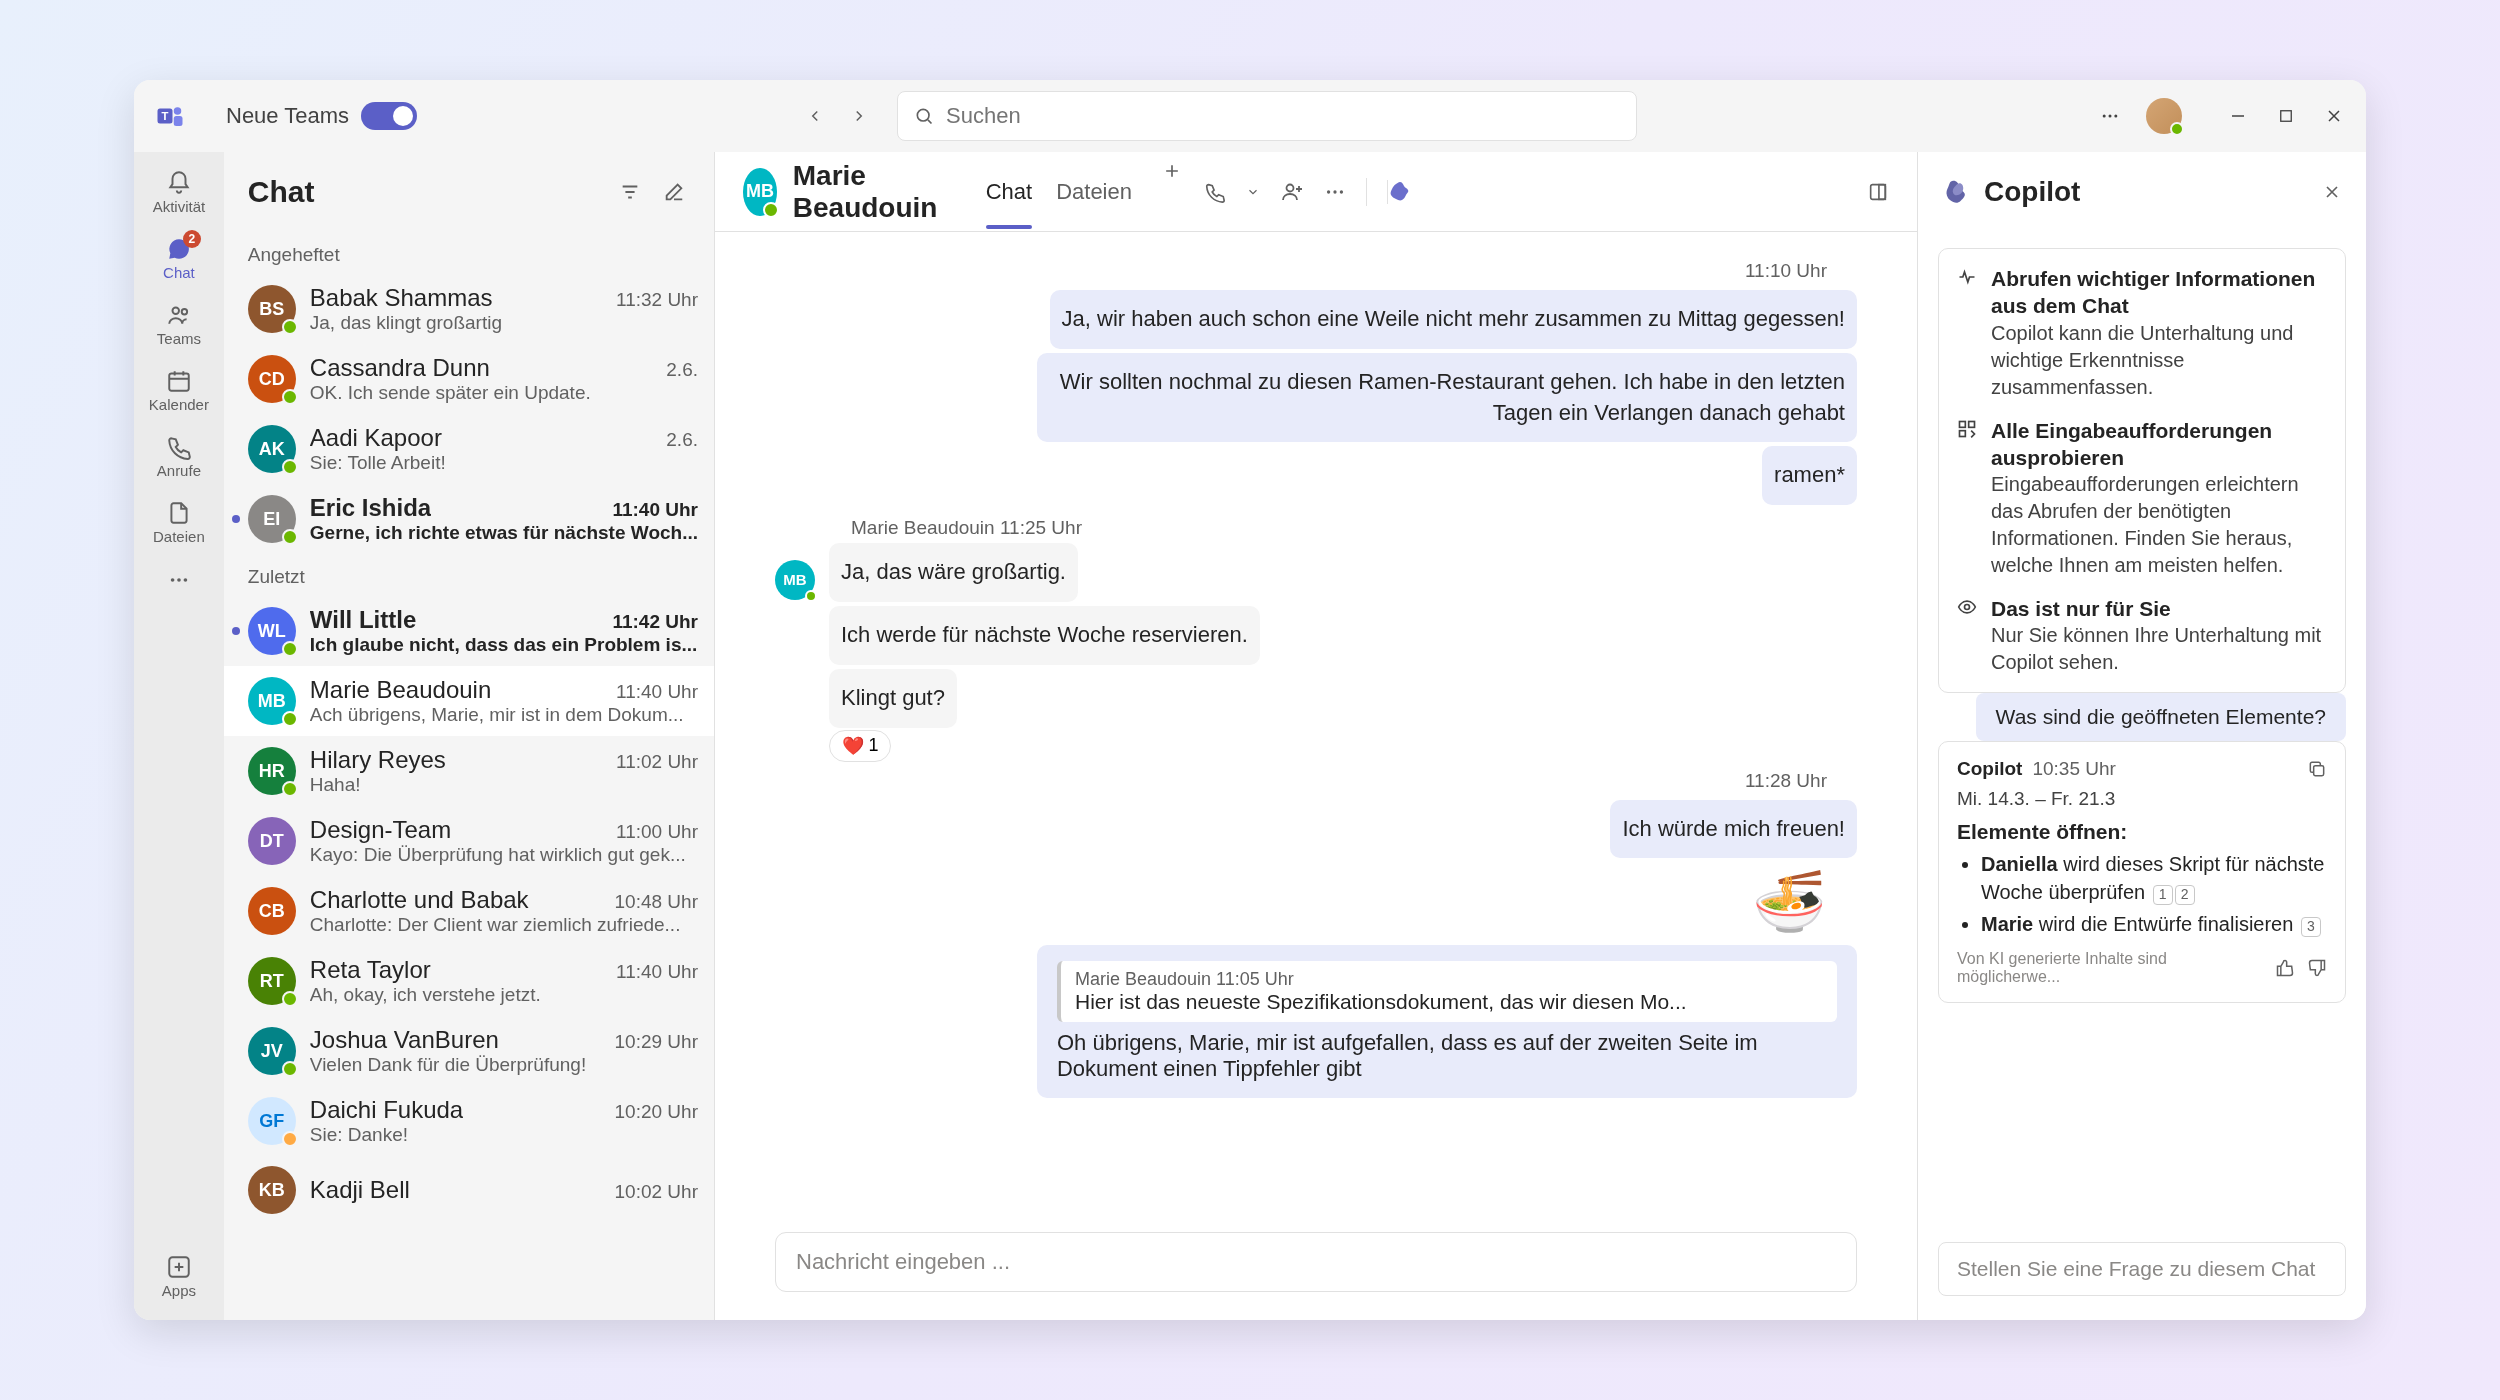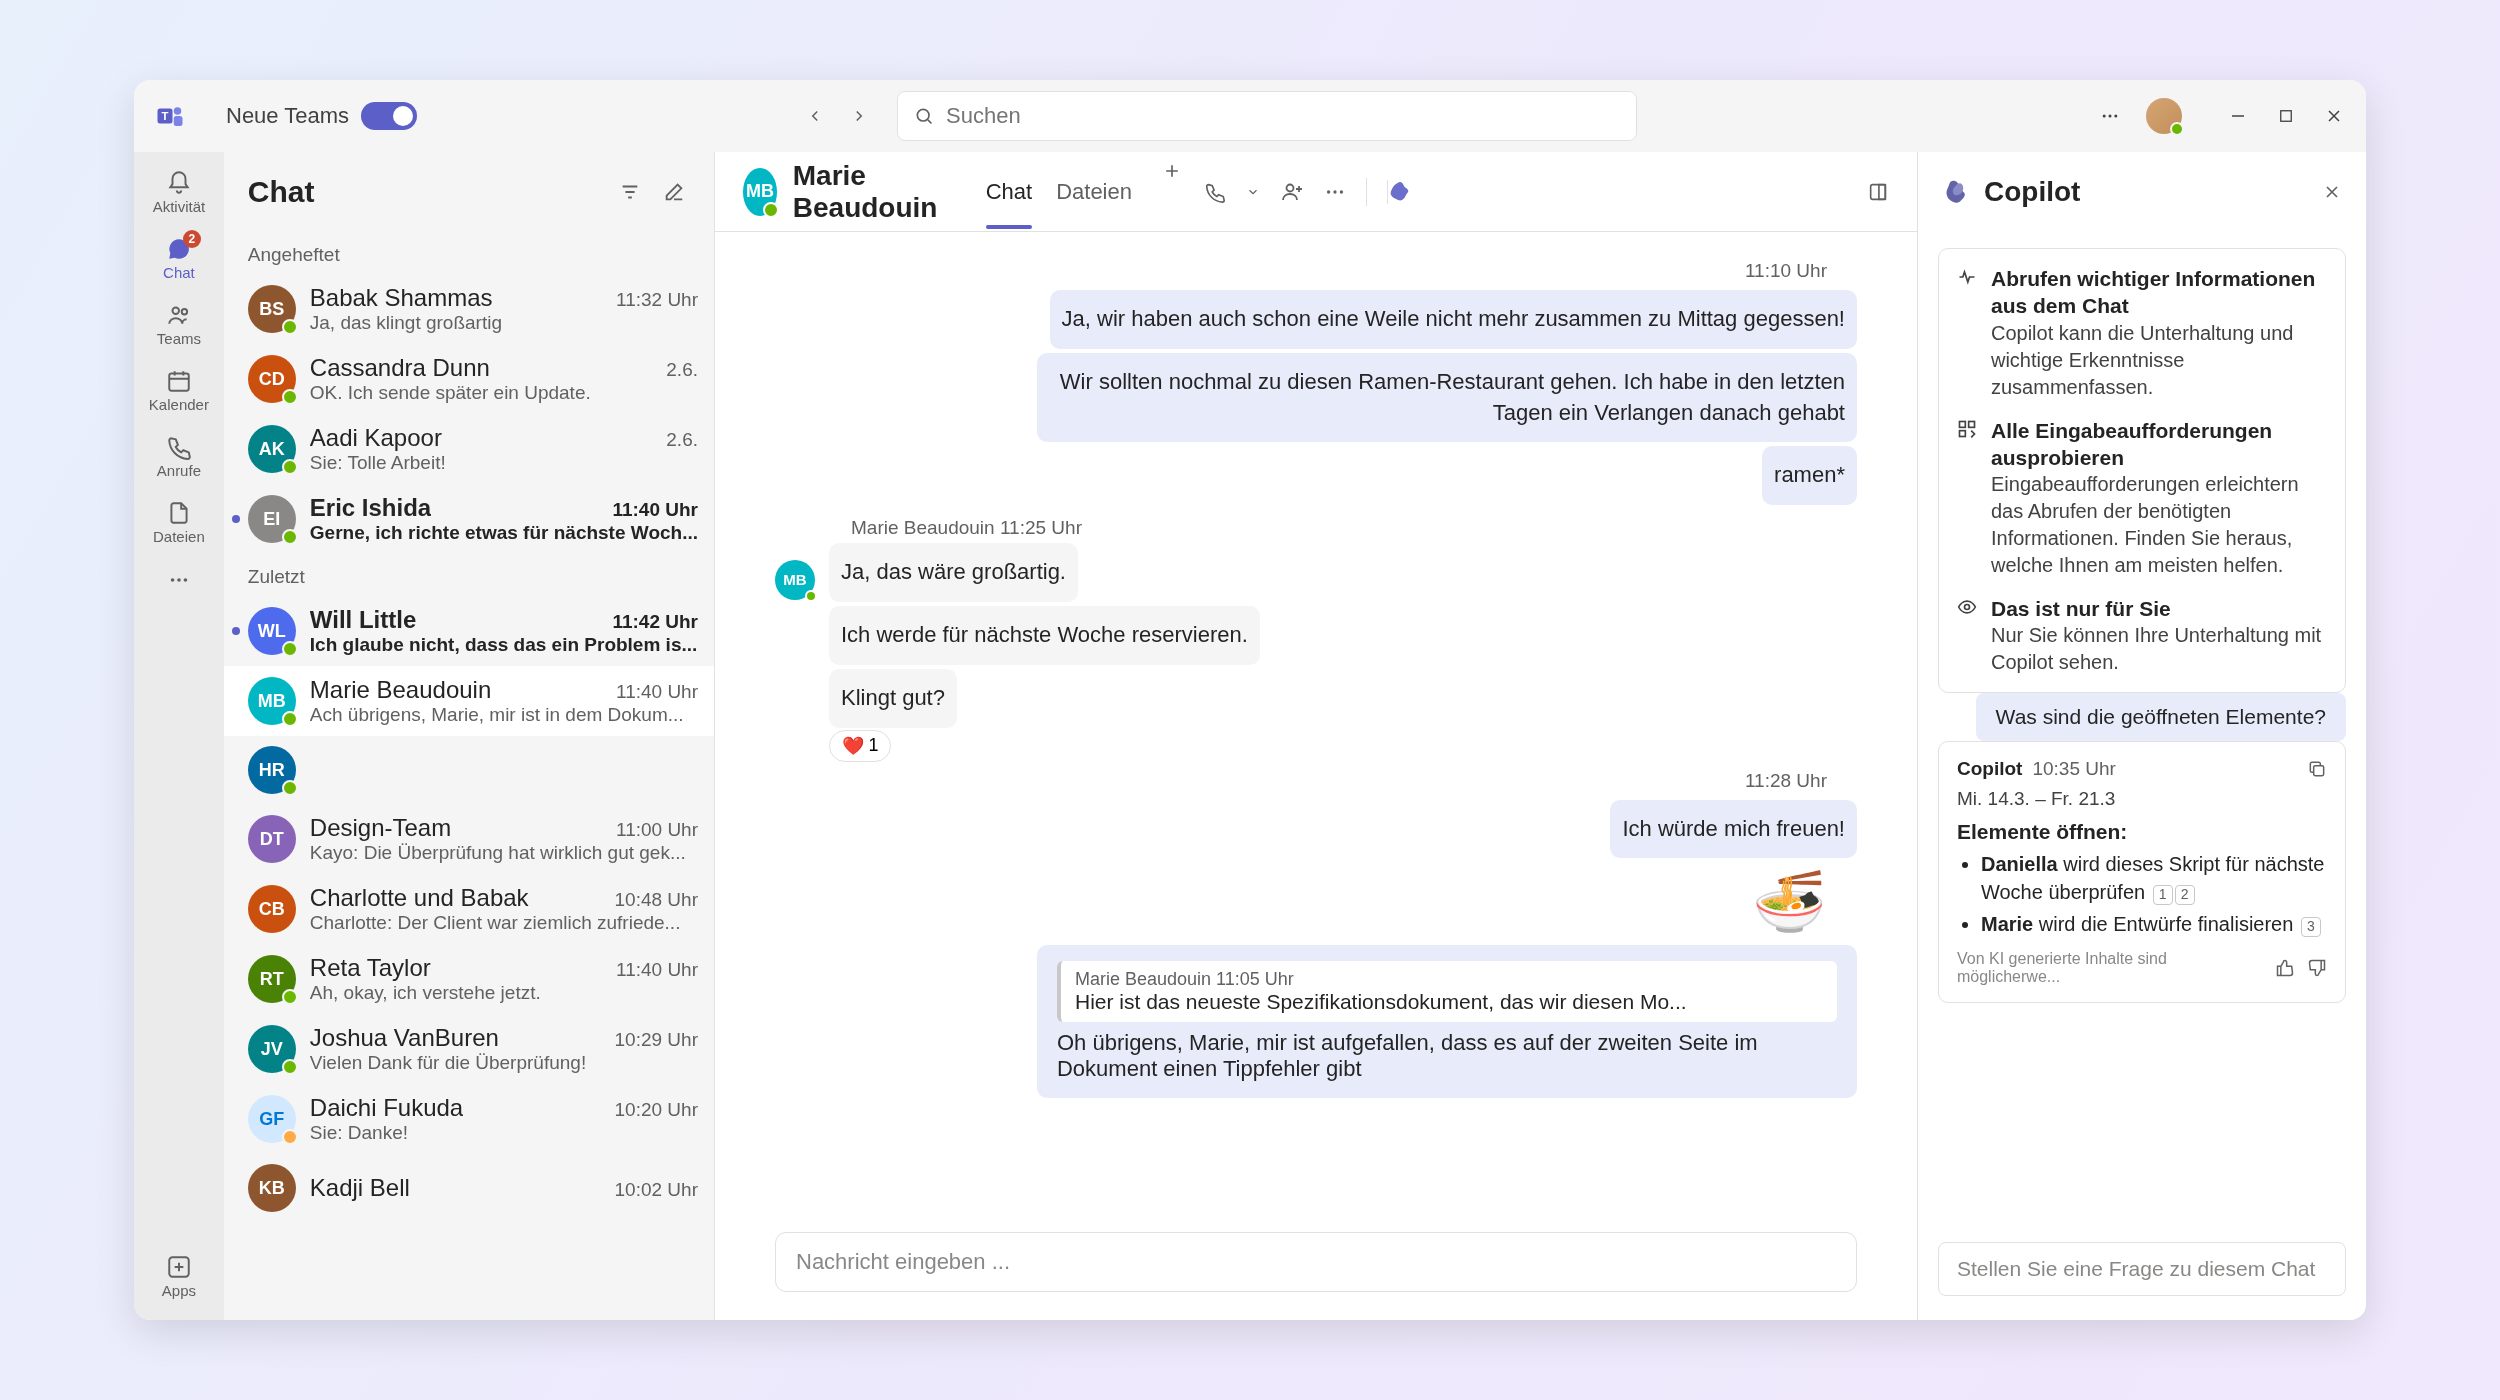--- a/index.html
+++ b/index.html
@@ -49,21 +49,21 @@
 .chatlist-body { flex: 1; overflow-y: auto; }
 .section-label { font-size: 19px; color: #616161; padding: 12px 24px 8px; }
 .chat-item { display: flex; align-items: center; padding: 10px 16px 10px 24px; gap: 14px; cursor: pointer; position: relative; }
 .chat-item.selected { background: #fff; }
 .chat-item.unread::before { content: ""; position: absolute; left: 8px; top: 50%; transform: translateY(-50%); width: 8px; height: 8px; background: #5b5fc7; border-radius: 50%; }
 .chat-avatar { width: 48px; height: 48px; border-radius: 50%; background: #c8c8c8; position: relative; flex-shrink: 0; display: flex; align-items: center; justify-content: center; font-size: 18px; font-weight: 600; color: #fff; }
 .chat-avatar.teal { background: #038387; }
 .chat-avatar.teal2 { background: #00b7c3; }
 .chat-avatar.orange { background: #ca5010; }
 .chat-avatar.purple { background: #8764b8; }
-.chat-avatar.pink { background: #0369a1; }
+.chat-avatar.pink { background: #15803d; }
 .chat-avatar.blue { background: #4f6bed; }
 .chat-avatar.gray { background: #8a8886; }
 .chat-avatar.brown { background: #8e562e; }
 .chat-avatar.green { background: #498205; }
 .chat-avatar.lime { background: #d1e8ff; color: #0078d4; }
 .chat-avatar .status { position: absolute; right: -2px; bottom: -2px; width: 16px; height: 16px; border: 2px solid #f5f5f5; border-radius: 50%; background: #6bb700; }
 .chat-avatar .status.away { background: #ffaa44; }
 .chat-item.selected .chat-avatar .status { border-color: #fff; }
 .chat-text { flex: 1; min-width: 0; }
 .chat-row { display: flex; justify-content: space-between; align-items: baseline; }
@@ -372,20 +372,27 @@
                 <span class="chat-time">11:40 Uhr</span>
               </div>
               <div class="chat-preview">Ach übrigens, Marie, mir ist in dem Dokum...</div>
             </div>
         </div>
         <div class="chat-item">
           <div class="chat-avatar pink">
               <span>HR</span>
               <div class="status"></div>
             </div>
+          <div class="chat-text">
+              <div class="chat-row">
+                <span class="chat-name">Hilary Reyes</span>
+                <span class="chat-time">11:02 Uhr</span>
+              </div>
+              <div class="chat-preview">Haha!</div>
+            </div>
         </div>
         <div class="chat-item">
           <div class="chat-avatar purple">
               <span>DT</span>
             </div>
           <div class="chat-text">
               <div class="chat-row">
                 <span class="chat-name">Design-Team</span>
                 <span class="chat-time">11:00 Uhr</span>
               </div>

